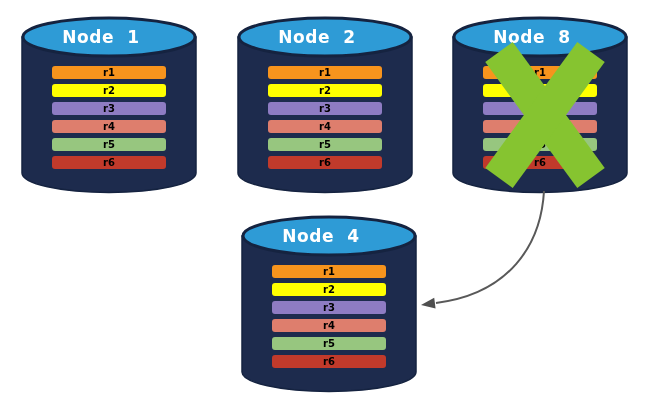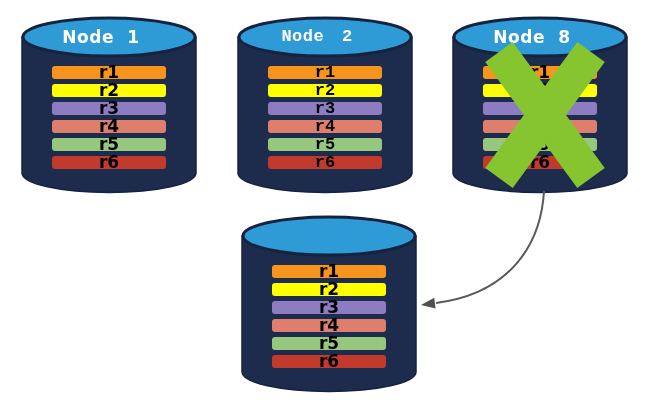--- a/index.html
+++ b/index.html
@@ -11,42 +11,42 @@
     position:relative;
     width:646px;height:402px;
     background:var(--bg,#ffffff);
     overflow:hidden;
   }
   .node{
     position:absolute;
     width:178px;height:196px;
   }
   .n1{left:20px;top:16px;}
-  .n2{left:236px;top:16px;font-family:Liberation Mono, monospace;}
+  .n2{left:236px;top:16px;}
   .n3{left:451px;top:16px;}
   .n4{left:240px;top:215px;}
   .cyl{position:absolute;inset:0;width:178px;height:196px;}
   .cyl-body{fill:var(--body);stroke:var(--outline);stroke-width:1.5;}
   .cyl-top{fill:var(--top);stroke:var(--outline);stroke-width:3;}
   .node-title{
     position:absolute;top:11px;left:0;right:16px;
     text-align:center;
     font-size:17px;font-weight:bold;line-height:20px;
     color:var(--titleColor,#fff);
     word-spacing:7px;
     letter-spacing:.5px;
   }
   .rows{
     position:absolute;left:32px;top:50px;width:114px;
     display:flex;flex-direction:column;gap:5px;
   }
   .row{
     height:13px;border-radius:3px;
     display:flex;align-items:center;justify-content:center;
-    font-size:17px;font-weight:bold;line-height:13px;
+    font-size:10px;font-weight:bold;line-height:13px;
     color:var(--rowText,#000);
   }
   .cross{
     position:absolute;inset:0;width:178px;height:196px;
     pointer-events:none;
   }
   .cross line{stroke:var(--cross);stroke-width:34;stroke-linecap:butt;}
   #arrow-overlay{
     position:absolute;inset:0;width:646px;height:402px;
     pointer-events:none;
@@ -109,20 +109,21 @@
       <line x1="48" y1="36" x2="140" y2="162"></line>
       <line x1="140" y1="36" x2="48" y2="162"></line>
     </svg>
   </div>
 
   <div class="node n4">
     <svg class="cyl" viewBox="0 0 178 196" aria-hidden="true">
       <path class="cyl-body" d="M2 21 L2 157 A87 19.5 0 0 0 176 157 L176 21 Z"></path>
       <ellipse class="cyl-top" cx="89" cy="21" rx="86" ry="19"></ellipse>
     </svg>
+    <div class="node-title">Node 4</div>
     <div class="rows">
         <div class="row" style="background: rgb(247, 148, 29);">r1</div>
         <div class="row" style="background: rgb(255, 255, 0);">r2</div>
         <div class="row" style="background: rgb(142, 124, 195);">r3</div>
         <div class="row" style="background: rgb(222, 126, 109);">r4</div>
         <div class="row" style="background: rgb(151, 198, 127);">r5</div>
         <div class="row" style="background: rgb(193, 58, 43);">r6</div>
       </div>
   </div>
 

